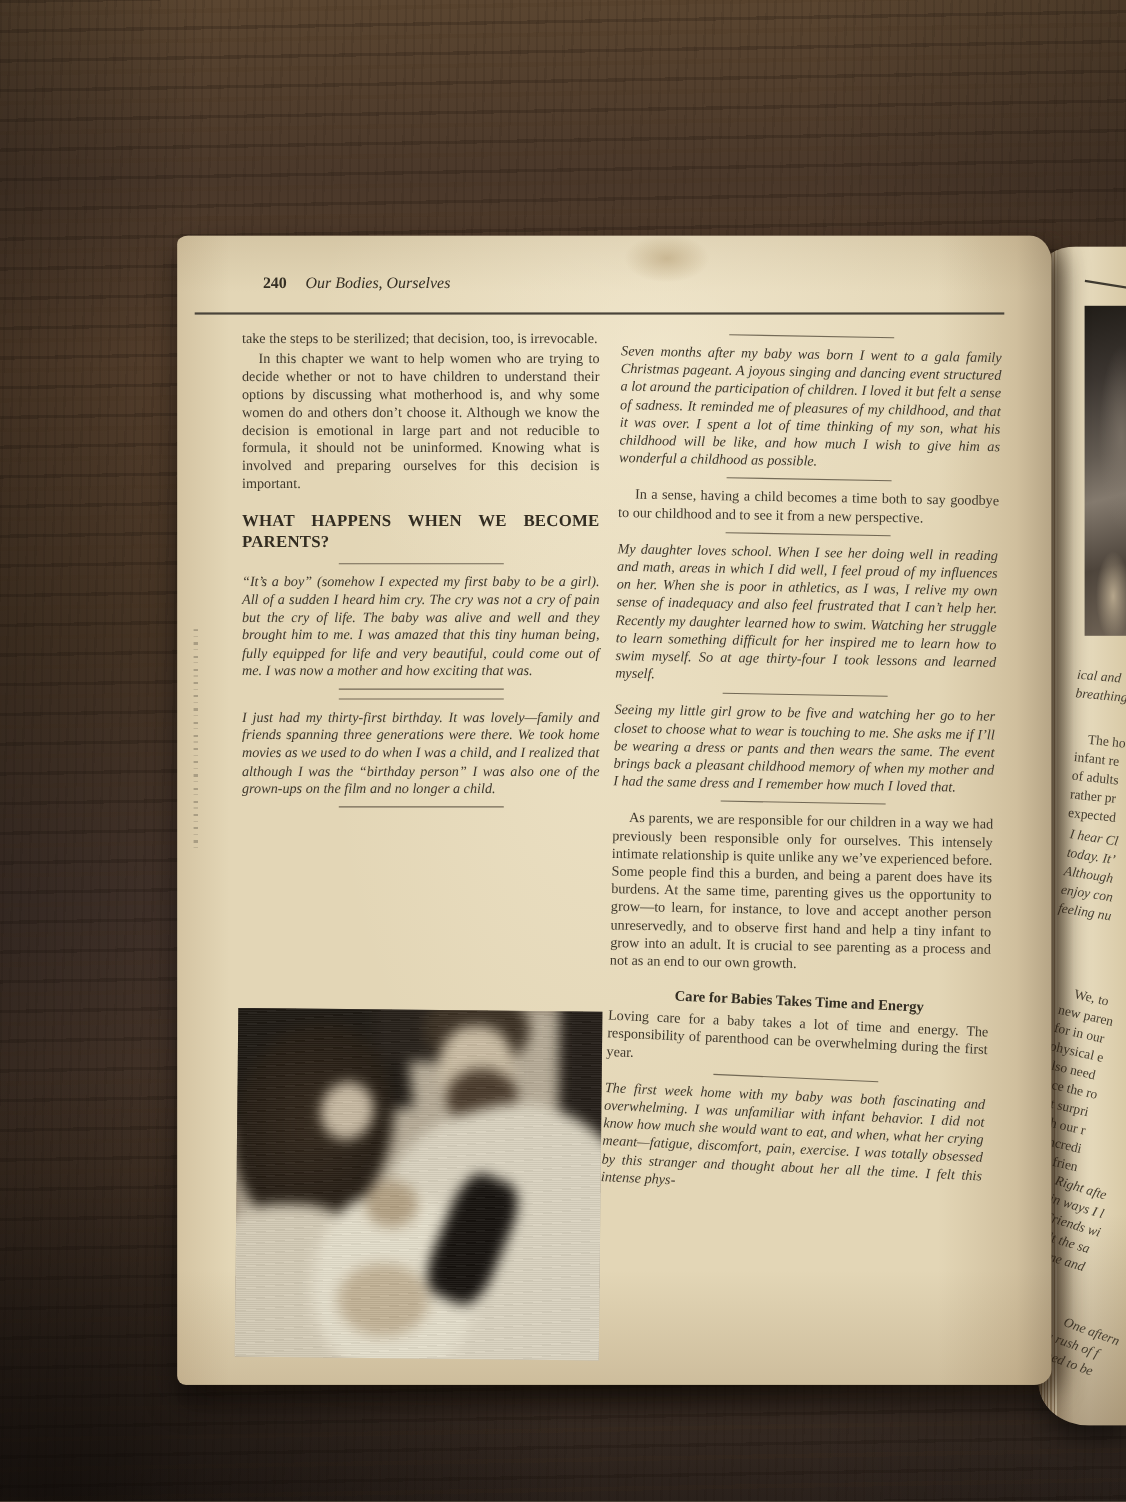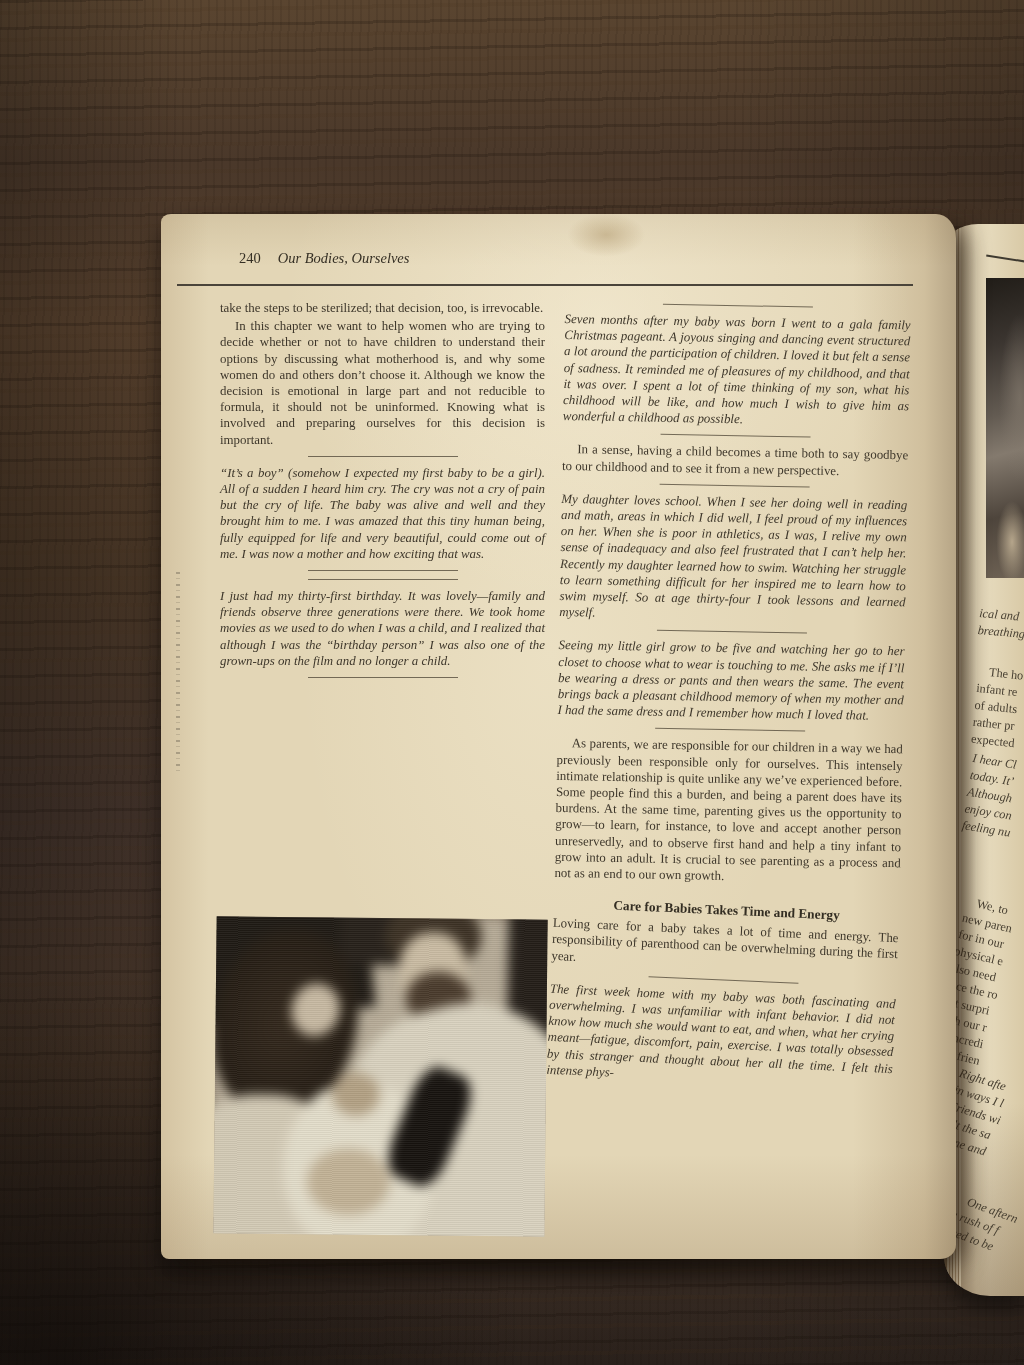--- a/index.html
+++ b/index.html
@@ -42,21 +42,21 @@
     border-radius:10px 20px 16px 8px / 8px 24px 14px 8px;
     background:
       radial-gradient(7% 3% at 56% 2%, rgba(150,120,70,0.35), transparent 70%),
       radial-gradient(55% 38% at 55% 10%, rgba(250,242,220,0.5), transparent 72%),
       radial-gradient(42% 55% at 49% 42%, rgba(248,240,216,0.38), transparent 75%),
       linear-gradient(to right, rgba(150,120,80,0.20), transparent 6% 87%, rgba(140,110,70,0.22) 96%, rgba(108,84,54,0.38)),
       linear-gradient(to bottom, rgba(140,115,75,0.16), transparent 5% 90%, rgba(128,100,64,0.22)),
       #e3d6b6;
     box-shadow:16px 6px 22px -6px rgba(40,25,12,0.5), 0 14px 26px rgba(0,0,0,0.5);}
   .runhead{position:absolute;left:78px;top:36px;font-size:14.5px;color:#352f24;}
-  .pgnum{font-weight:normal;margin-right:17px;margin-top:46px;}
+  .pgnum{font-weight:bold;margin-right:17px;margin-top:46px;}
   .runtitle{font-style:italic;}
   .headrule{position:absolute;left:16px;top:70px;width:736px;height:2px;background:#4a443a;}
   .col{position:absolute;top:86px;font-size:12.9px;line-height:16.2px;text-align:justify;color:#3e372b;}
   .col p{margin:0 0 2px;}
   .col p.indent{text-indent:15px;}
   .col p.quote{font-style:italic;}
   .col-left{left:59px;width:325px;}
   .col-right{left:404px;width:346px;transform:rotate(1.05deg);transform-origin:top left;}
   .tail{transform:rotate(1.5deg);transform-origin:top left;}
   h2.sect{font-size:15.3px;line-height:19px;margin:16px 0 10px;letter-spacing:.2px;color:#332d22;font-weight:bold;}
@@ -147,25 +147,26 @@
   <div class="page-left">
     <div class="runhead">
       <span class="pgnum">240</span><span class="runtitle">Our Bodies, Ourselves</span>
     </div>
     <div class="headrule"></div>
     <div class="spine-marks"></div>
 
     <div class="col col-left">
       <p>take the steps to be sterilized; that decision, too, is irrevocable.</p>
       <p class="indent">In this chapter we want to help women who are trying to decide whether or not to have children to understand their options by discussing what motherhood is, and why some women do and others don’t choose it. Although we know the decision is emotional in large part and not reducible to formula, it should not be uninformed. Knowing what is involved and preparing ourselves for this decision is important.</p>
+      <h2 class="sect">WHAT HAPPENS WHEN WE BECOME PARENTS?</h2>
       <div class="divider"></div>
       <p class="quote">“It’s a boy” (somehow I expected my first baby to be a girl). All of a sudden I heard him cry. The cry was not a cry of pain but the cry of life. The baby was alive and well and they brought him to me. I was amazed that this tiny human being, fully equipped for life and very beautiful, could come out of me. I was now a mother and how exciting that was.</p>
       <div class="divider"></div>
       <div class="divider"></div>
-      <p class="quote">I just had my thirty-first birthday. It was lovely—family and friends observe three generations were there. We took home movies as we used to do when I was a child, and I realized that although I was the “birthday person” I was also one of the grown-ups on the film and no longer a child.</p>
+      <p class="quote">I just had my thirty-first birthday. It was lovely—family and friends spanning three generations were there. We took home movies as we used to do when I was a child, and I realized that although I was the “birthday person” I was also one of the grown-ups on the film and no longer a child.</p>
       <div class="divider"></div>
     </div>
 
     <div class="col col-right">
       <div class="divider" style="margin-top:2px"></div>
       <p class="quote">Seven months after my baby was born I went to a gala family Christmas pageant. A joyous singing and dancing event structured a lot around the participation of children. I loved it but felt a sense of sadness. It reminded me of pleasures of my childhood, and that it was over. I spent a lot of time thinking of my son, what his childhood will be like, and how much I wish to give him as wonderful a childhood as possible.</p>
       <div class="divider"></div>
       <p class="indent">In a sense, having a child becomes a time both to say goodbye to our childhood and to see it from a new perspective.</p>
       <div class="divider"></div>
       <p class="quote">My daughter loves school. When I see her doing well in reading and math, areas in which I did well, I feel proud of my influences on her. When she is poor in athletics, as I was, I relive my own sense of inadequacy and also feel frustrated that I can’t help her. Recently my daughter learned how to swim. Watching her struggle to learn something difficult for her inspired me to learn how to swim myself. So at age thirty-four I took lessons and learned myself.</p>

